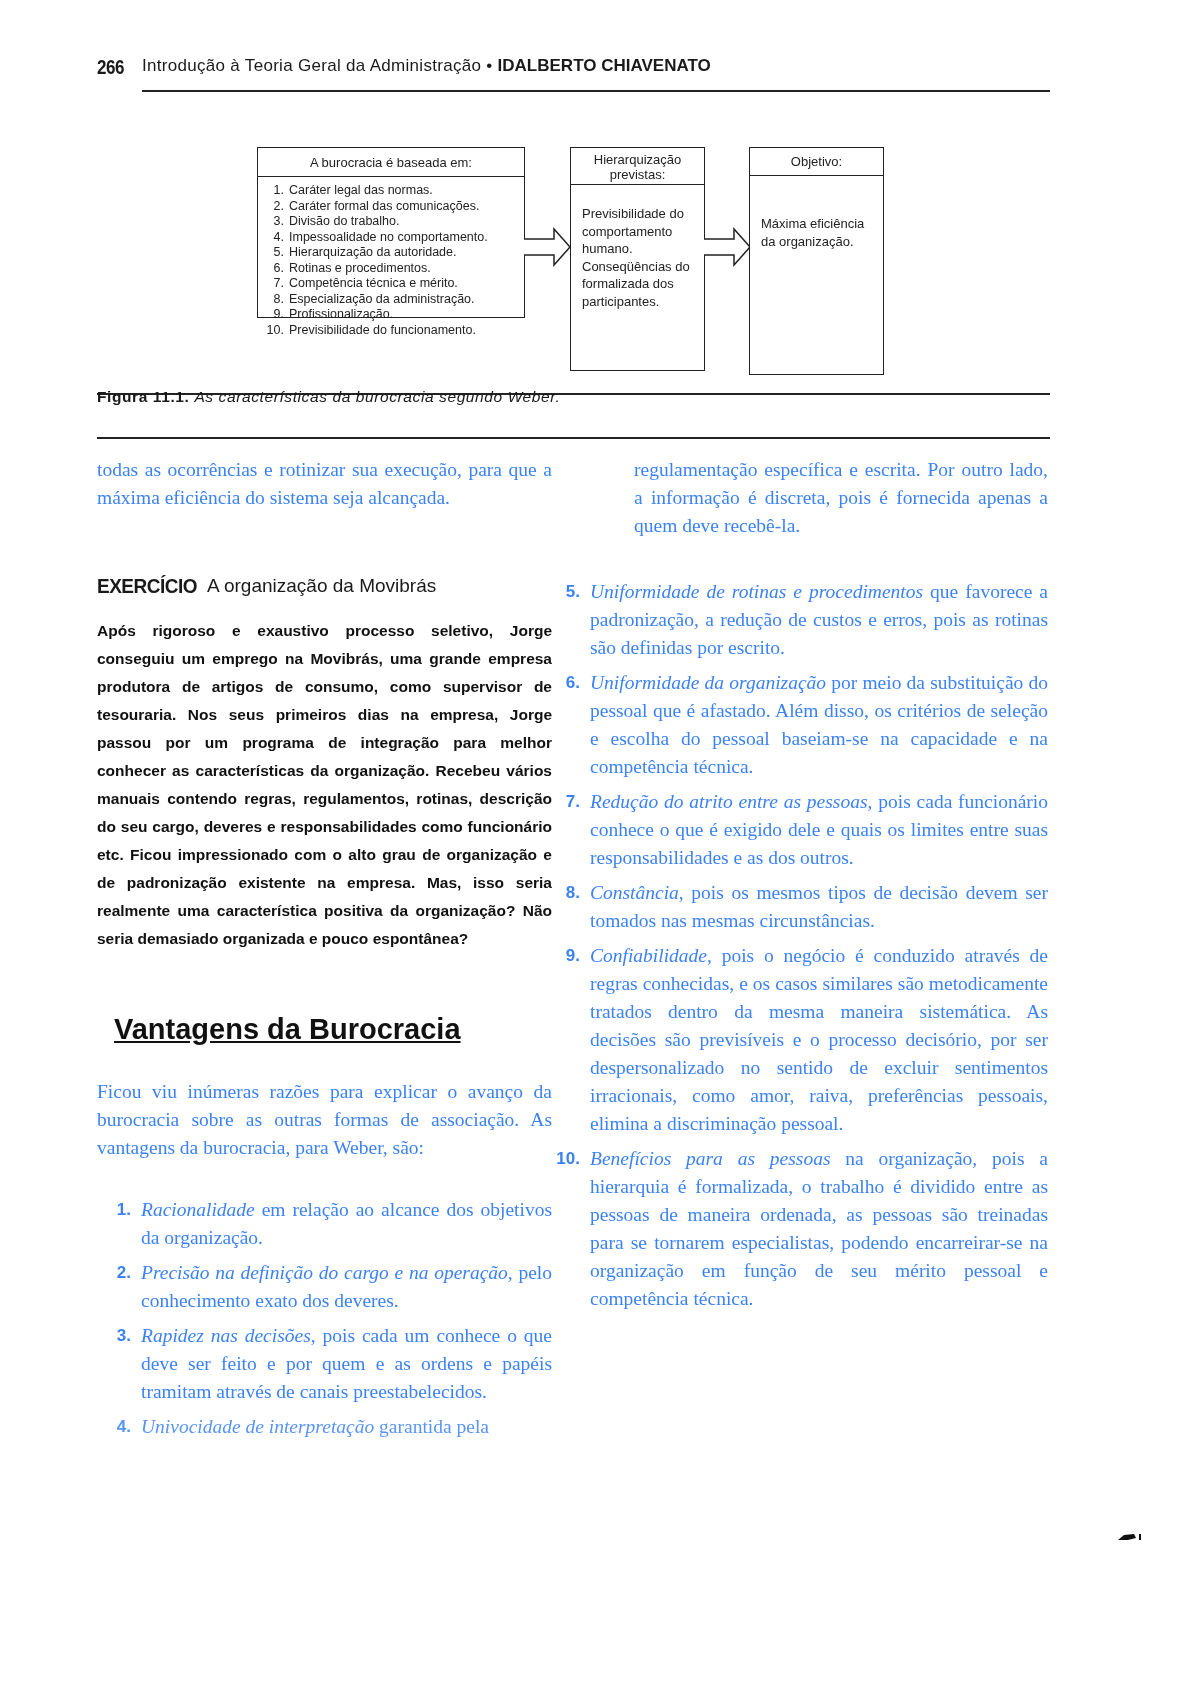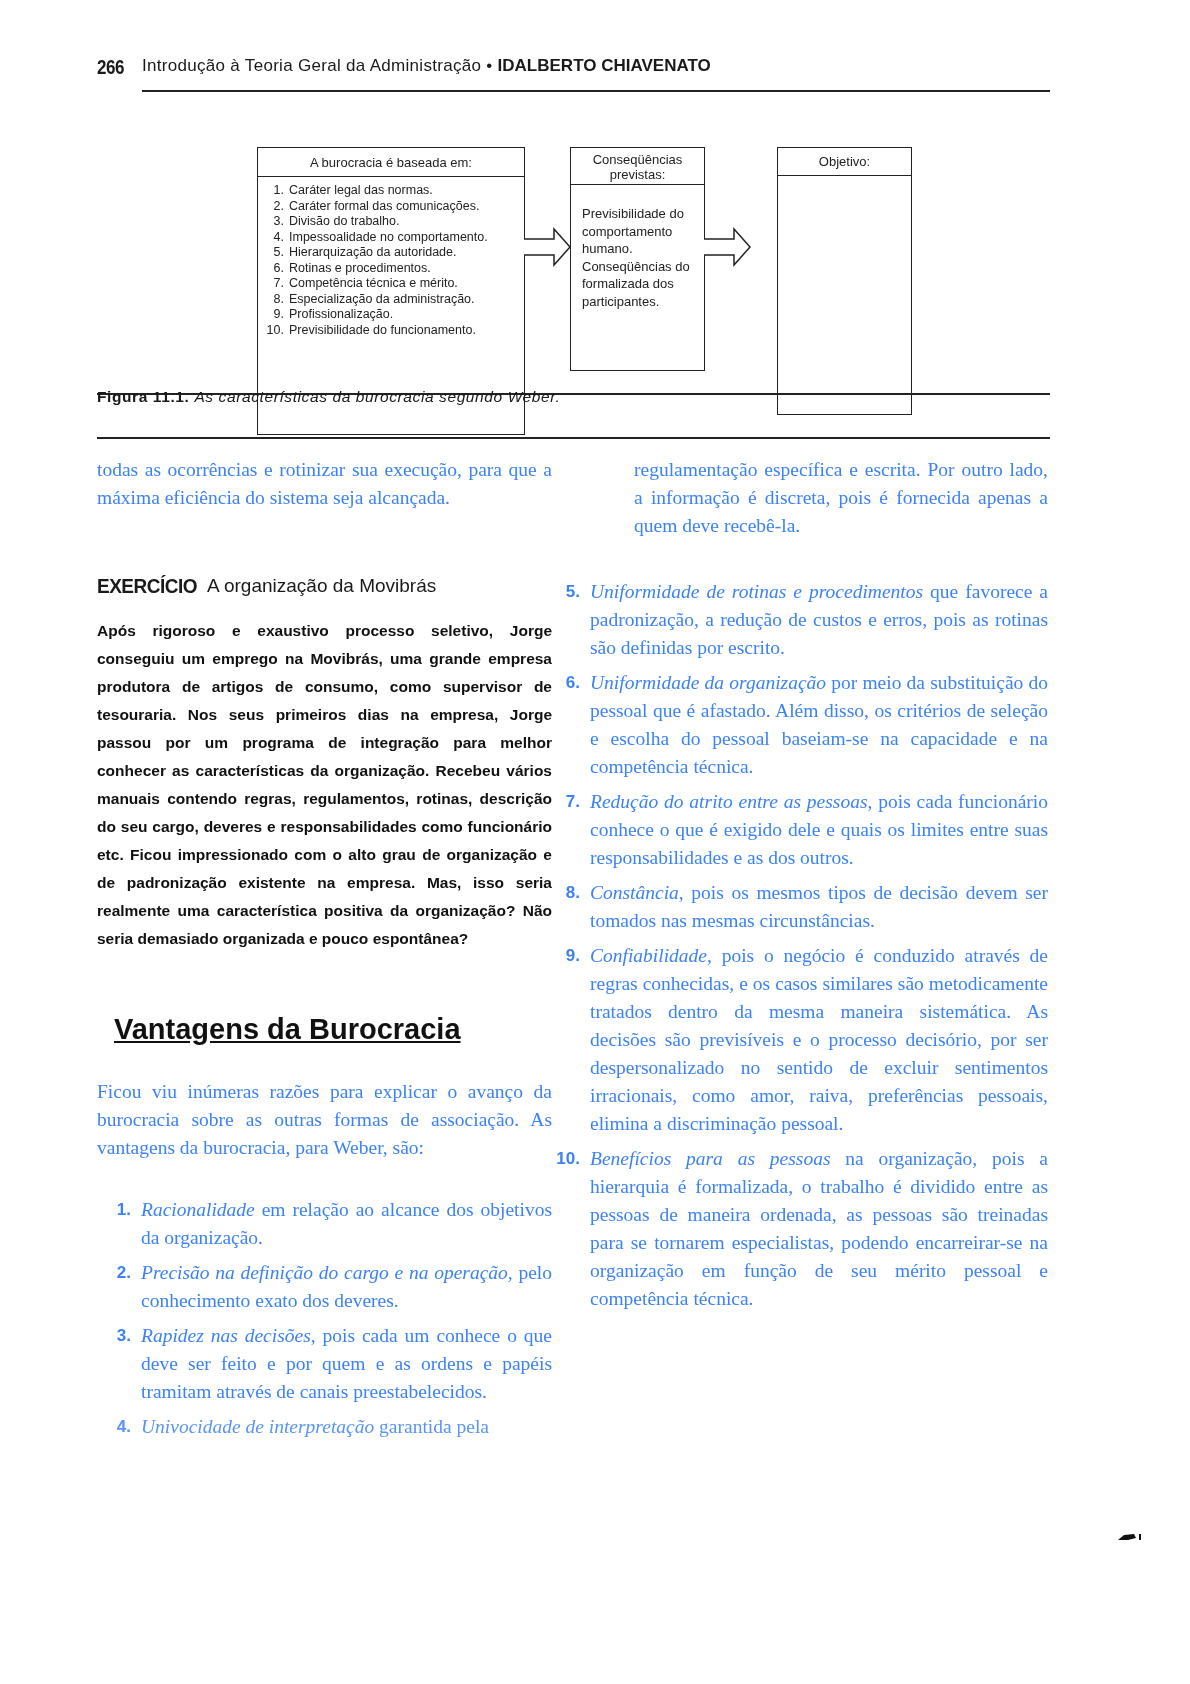--- a/index.html
+++ b/index.html
@@ -8,29 +8,29 @@
 
   
   .page-num { left: 97px; top: 58px; font: bold 17px "Liberation Sans", sans-serif; letter-spacing: -0.5px; transform: scaleY(1.15); }
   .running-title { left: 142px; top: 56px; font: 17px "Liberation Sans", sans-serif; letter-spacing: 0.3px; }
   .running-title .author { font-weight: bold; letter-spacing: 0; }
   .header-rule { left: 142px; top: 90px; width: 908px; height: 2px; background: #222; }
 
   
   .box { border: 1.5px solid #222; background: #fff; font-family: "Liberation Sans", sans-serif; color: #222; box-sizing: border-box; }
   .box .box-head { border-bottom: 1.5px solid #222; text-align: center; font-size: 13px; line-height: 15px; }
-  .box-a { left: 257px; top: 147px; width: 268px; height: 288px; }
+  .box-a { left: 257px; top: 147px; width: 268px; height: 171px; }
   .box-a .box-head { padding: 7px 0 6px; }
   .box-a ol { margin: 0; padding: 6px 0 0 0; list-style: none; font-size: 12.5px; line-height: 15.5px; }
   .box-a li { display: flex; }
   .box-a li .n { width: 26px; text-align: right; padding-right: 5px; flex: none; }
   .box-b { left: 570px; top: 147px; width: 135px; height: 224px; }
   .box-b .box-head { padding: 4px 0 5px; height: 37px; box-sizing: border-box; }
   .box-b .box-body { padding: 20px 0 0 11px; font-size: 13px; line-height: 17.5px; }
-  .box-c { left: 749px; top: 147px; width: 135px; height: 268px; margin-left: 28px; }
+  .box-c { left: 749px; top: 147px; width: 135px; height: 228px; }
   .box-c .box-head { padding: 6px 0 6px; }
   .box-c .box-body { padding: 39px 0 0 11px; font-size: 13px; line-height: 17.5px; }
   .arrow { width: 48px; height: 40px; }
 
   .fig-rule-top { left: 97px; top: 393px; width: 953px; height: 2px; background: #222; }
   .fig-caption { left: 97px; top: 388px; font: 15.5px "Liberation Sans", sans-serif; letter-spacing: 0.6px; }
   .fig-caption .lab { font-weight: bold; }
   .fig-caption .txt { font-style: italic; }
   .fig-rule-bot { left: 97px; top: 437px; width: 953px; height: 2px; background: #222; }
 
@@ -113,39 +113,43 @@
       </li>
   </ol>
 </div>
 
 <svg class="abs arrow" style="left:524px; top:227px;" viewBox="0 0 48 40">
   <path d="M0,12 L30,12 L30,2 L46,20 L30,38 L30,28 L0,28" fill="#fff" stroke="#222" stroke-width="1.5"></path>
 </svg>
 
 <div class="abs box box-b">
   <div class="box-head">
-    <div>Conseqüências</div>
+    <div>Hierarquização</div>
     <div>previstas:</div>
   </div>
   <div class="box-body">
     <div>Previsibilidade do</div>
     <div>comportamento</div>
     <div>humano.</div>
     <div>Conseqüências do</div>
     <div>formalizada dos</div>
     <div>participantes.</div>
   </div>
 </div>
 
 <svg class="abs arrow" style="left:704px; top:227px;" viewBox="0 0 48 40">
   <path d="M0,12 L30,12 L30,2 L46,20 L30,38 L30,28 L0,28" fill="#fff" stroke="#222" stroke-width="1.5"></path>
 </svg>
 
 <div class="abs box box-c">
   <div class="box-head">Objetivo:</div>
+  <div class="box-body">
+    <div>Máxima eficiência</div>
+    <div>da organização.</div>
+  </div>
 </div>
 
 <div class="abs fig-rule-top"></div>
 <div class="abs fig-caption">
   <span class="lab">Figura 11.1.</span>
   <span class="txt">As características da burocracia segundo Weber.</span>
 </div>
 <div class="abs fig-rule-bot"></div>
 
 <p class="abs serif col-left justify" style="top:456px; margin:0; text-align-last:left;">todas as ocorrências e rotinizar sua execução, para que a máxima eficiência do sistema seja alcançada.</p>

